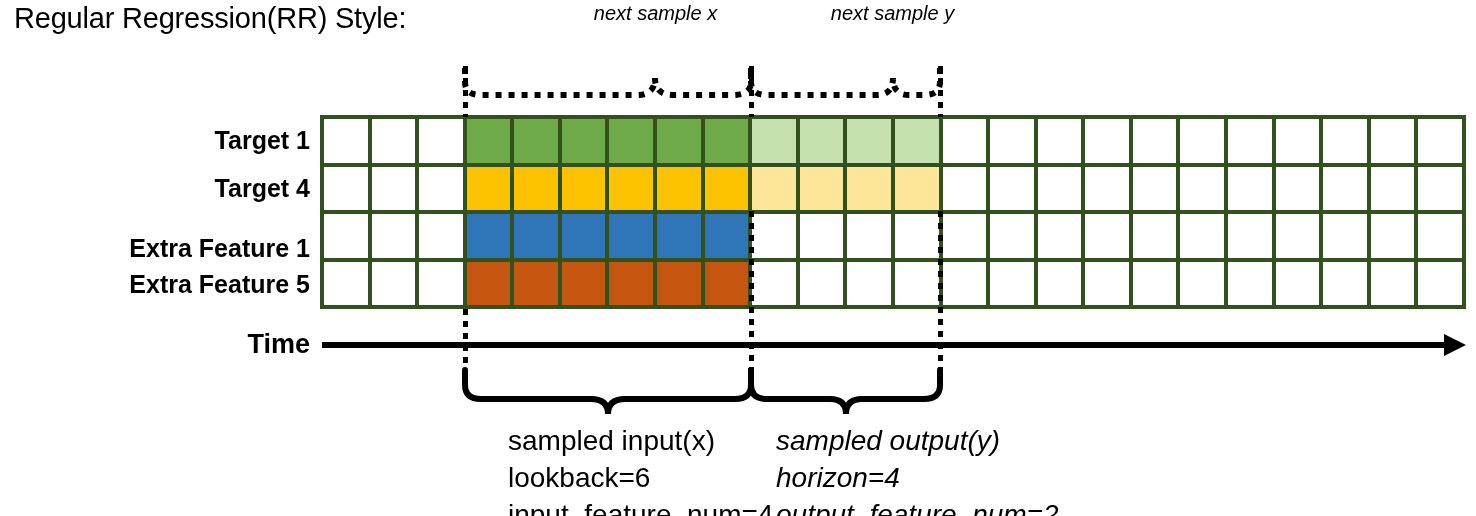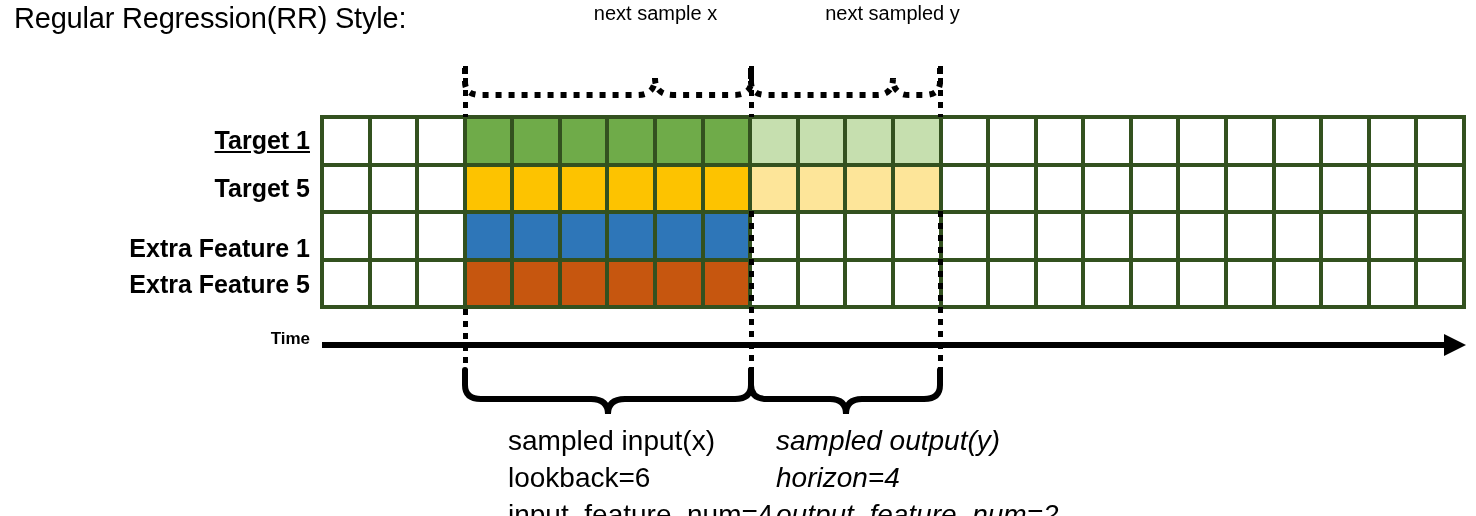--- a/index.html
+++ b/index.html
@@ -23,47 +23,48 @@
     font-weight: normal;
     letter-spacing: -0.2px;
     white-space: nowrap;
   }
 
   
   .top-label {
     position: absolute;
     top: 2px;
     font-size: 20px;
+    font-style: italic;
     font-weight: 500;
     white-space: nowrap;
     text-align: center;
   }
   #label-next-x { left: 573px; width: 165px; }
   #label-next-y { left: 810px; width: 165px; }
 
   
   .row-label {
     position: absolute;
     right: 1166px;           
     font-size: 25px;
     font-weight: bold;
     white-space: nowrap;
     text-align: right;
     line-height: 1;
   }
-  #rl-0 { top: 128px; text-decoration: underline; }
+  #rl-0 { top: 128px; }
   #rl-1 { top: 176px; }
   #rl-2 { top: 224px; margin-top: 12px; }
   #rl-3 { top: 272px; }
 
   #time-label {
     position: absolute;
     right: 1166px;
     top: 329px;
-    font-size: 17px;
+    font-size: 27px;
     font-weight: bold;
     white-space: nowrap;
   }
 
   
   #grid {
     position: absolute;
     left: 320px; top: 115px;
     width: 1146px; height: 194px;
     background: #33511f;          
@@ -140,24 +141,24 @@
   }
   #caption-input  { left: 508px; top: 423px; }
   #caption-output { left: 776px; top: 423px; font-style: italic; }
 </style>
 </head>
 <body>
 
 <div id="title">Regular Regression(RR) Style:</div>
 
 <div class="top-label" id="label-next-x">next sample x</div>
-<div class="top-label" id="label-next-y">next sampled y</div>
+<div class="top-label" id="label-next-y">next sample y</div>
 
 <div class="row-label" id="rl-0">Target 1</div>
-<div class="row-label" id="rl-1">Target 5</div>
+<div class="row-label" id="rl-1">Target 4</div>
 <div class="row-label" id="rl-2">Extra Feature 1</div>
 <div class="row-label" id="rl-3">Extra Feature 5</div>
 <div id="time-label">Time</div>
 
 <div id="grid">
     <div class="grid-row">
       <div class="cell"></div>
       <div class="cell"></div>
       <div class="cell"></div>
       <div class="cell green"></div>

